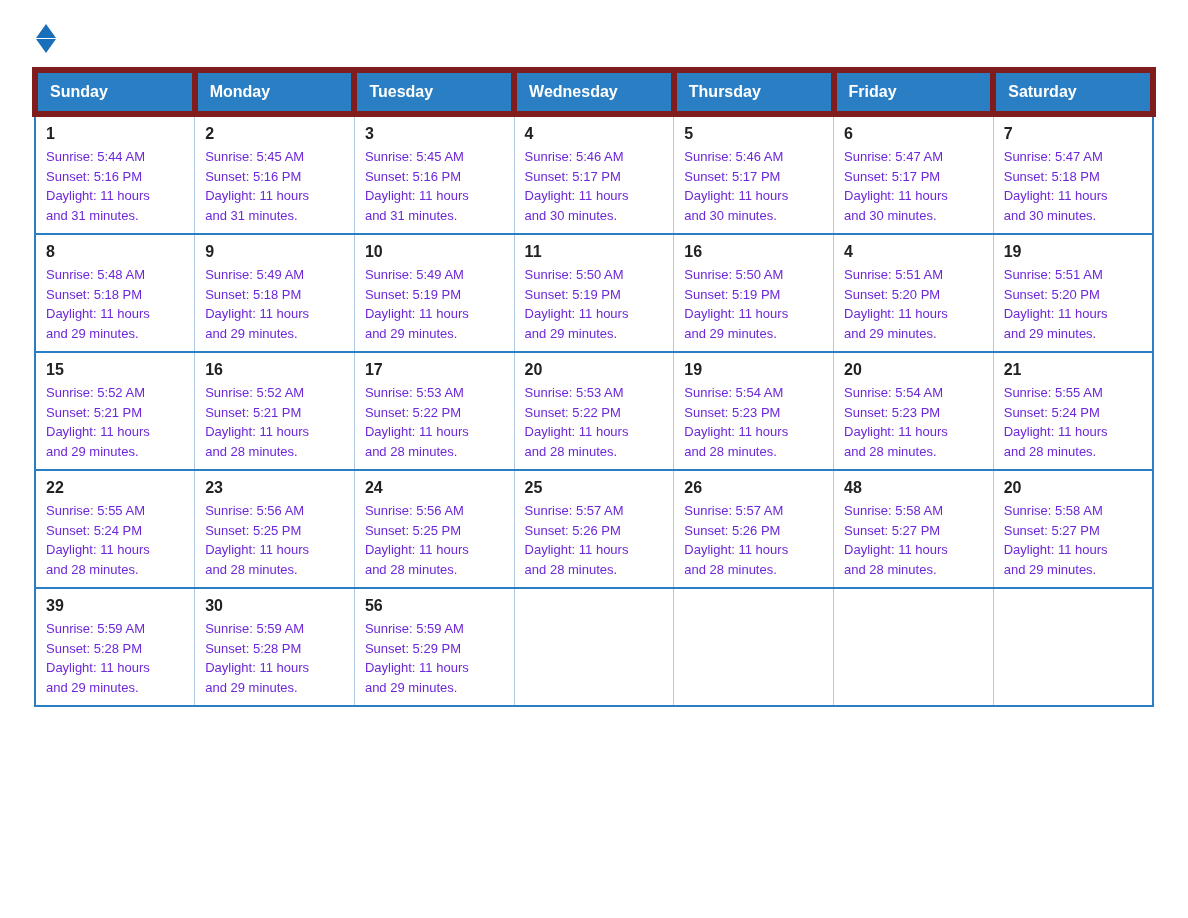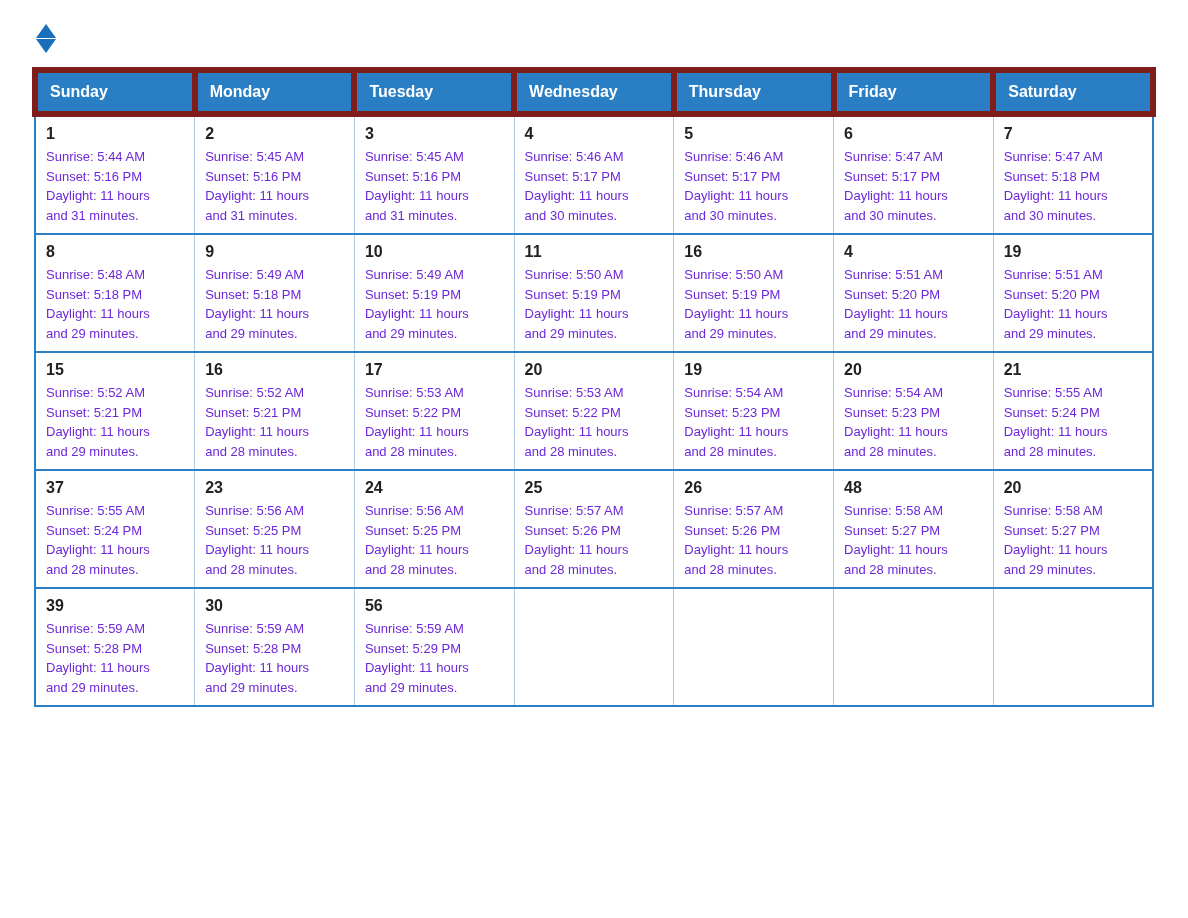--- a/index.html
+++ b/index.html
@@ -310,21 +310,21 @@
           <div class="day-info">
             Sunrise: 5:55 AM<br>
             Sunset: 5:24 PM<br>
             Daylight: 11 hours<br>
             and 28 minutes.
           </div>
         </td>
       </tr>
       <tr>
         <td>
-          <span class="day-number">37</span>
+          <span class="day-number">22</span>
           <div class="day-info">
             Sunrise: 5:55 AM<br>
             Sunset: 5:24 PM<br>
             Daylight: 11 hours<br>
             and 28 minutes.
           </div>
         </td>
         <td>
           <span class="day-number">23</span>
           <div class="day-info">

